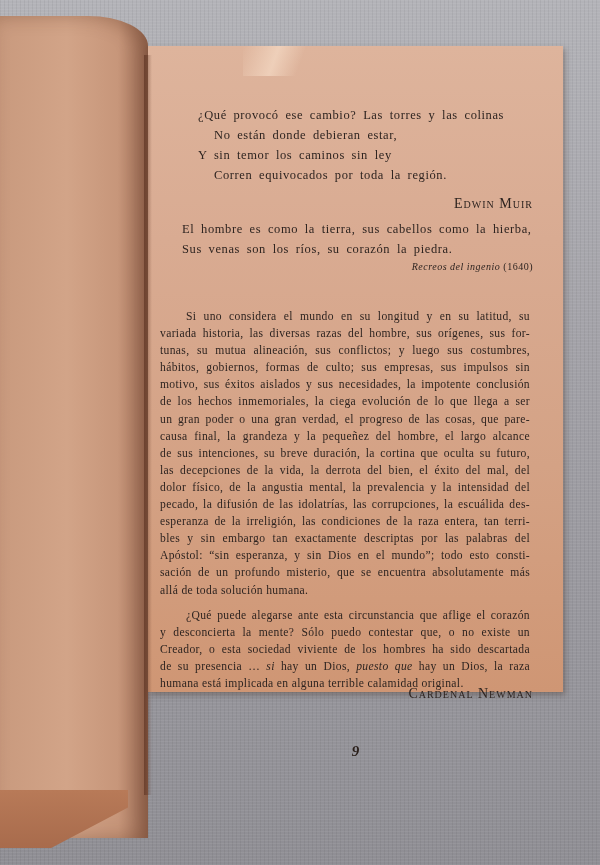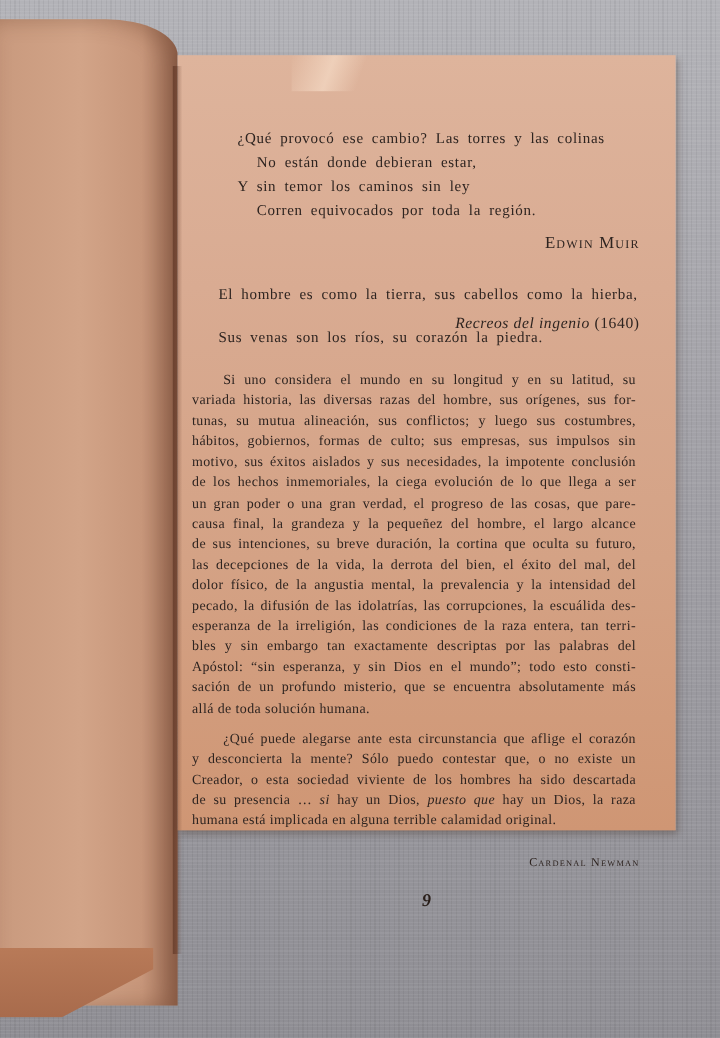--- a/index.html
+++ b/index.html
@@ -40,34 +40,34 @@
     .verse, .verse2 { position: absolute; font-size: 12.5px; letter-spacing: 0.6px; word-spacing: 3px; }
     .verse { left: 50px; top: 59px; }
     .verse .line { height: 20px; line-height: 20px; white-space: nowrap; }
     .verse .line.indent { padding-left: 16px; }
     .attrib {
       position: absolute; right: 30px; font-size: 14px; letter-spacing: 1px;
       font-variant: small-caps; white-space: nowrap;
     }
     .attrib-muir { top: 150px; }
     .verse2 { left: 34px; top: 173px; }
-    .verse2 .line { height: 20px; line-height: 20px; white-space: nowrap; margin-top: 16px; }
-    .attrib-recreos { top: 215px; font-variant: normal; font-size: 13px; letter-spacing: 0.5px; }
+    .verse2 .line { height: 20px; line-height: 20px; white-space: nowrap; }
+    .attrib-recreos { top: 215px; font-variant: normal; font-size: 10px; letter-spacing: 0.5px; }
     .attrib-recreos .it { font-style: italic; }
     .prose {
       position: absolute; left: 12px; width: 370px; font-size: 11.6px;
       line-height: 17.1px; letter-spacing: 0.35px; text-align: justify;
     }
     .prose .pline { height: 17.1px; white-space: nowrap; text-align-last: justify; }
     .prose .pline.last { text-align-last: left; }
     .prose .pline.first { padding-left: 26px; }
     .p1 { top: 262px; }
     .p2 { top: 561px; }
     .it { font-style: italic; }
-    .attrib-newman { top: 668px; font-size: 10px; }
+    .attrib-newman { top: 640px; font-size: 14px; }
     .page-number {
       position: absolute; left: 0; width: 100%; top: 697px; text-align: center;
       font-size: 15px; font-weight: bold; font-style: italic; color: #2a1f1a;
     }
   </style>
 </head>
 <body>
 
 <div class="left-page"></div>
 <div class="left-page-bottom"></div>

